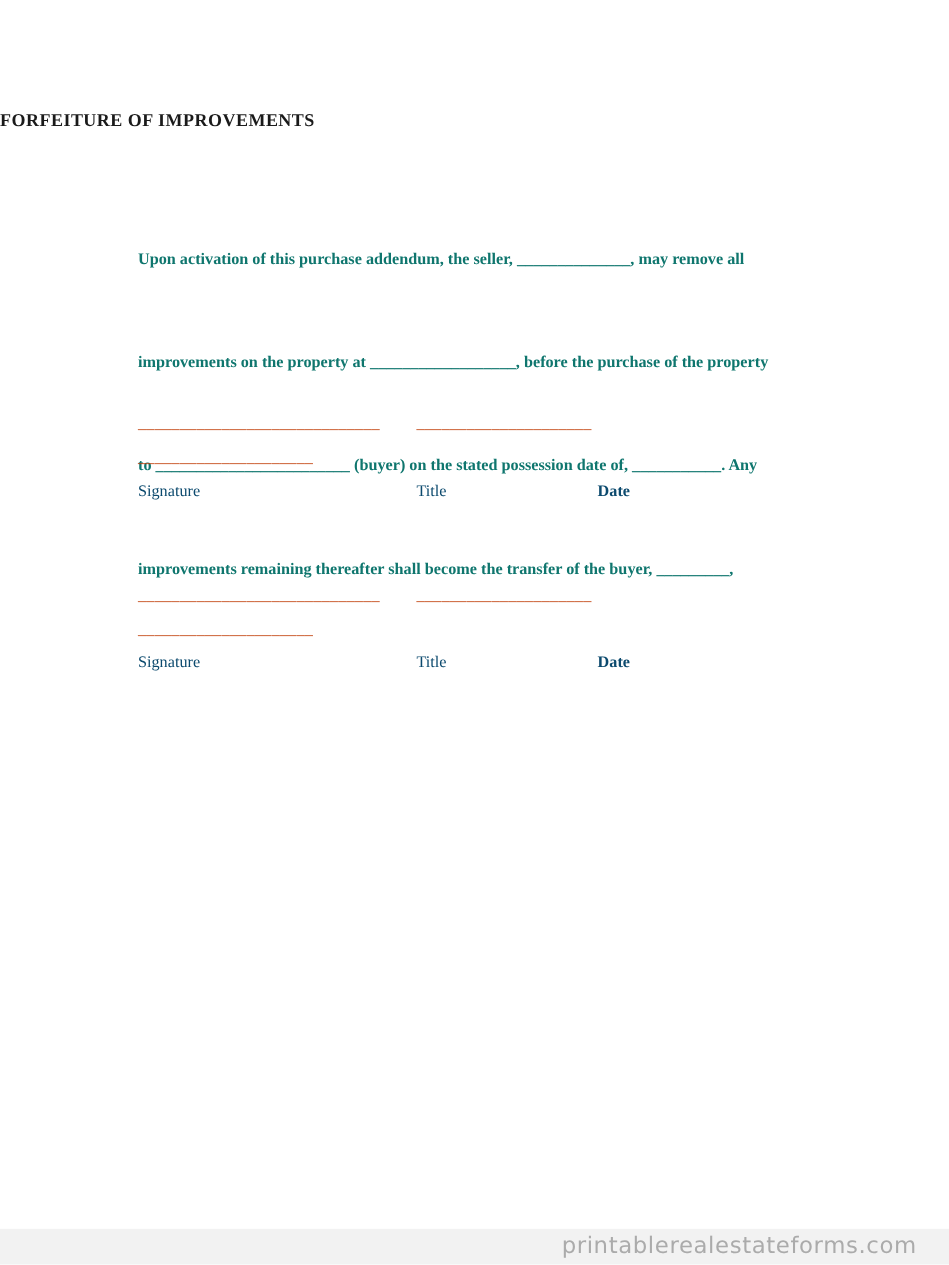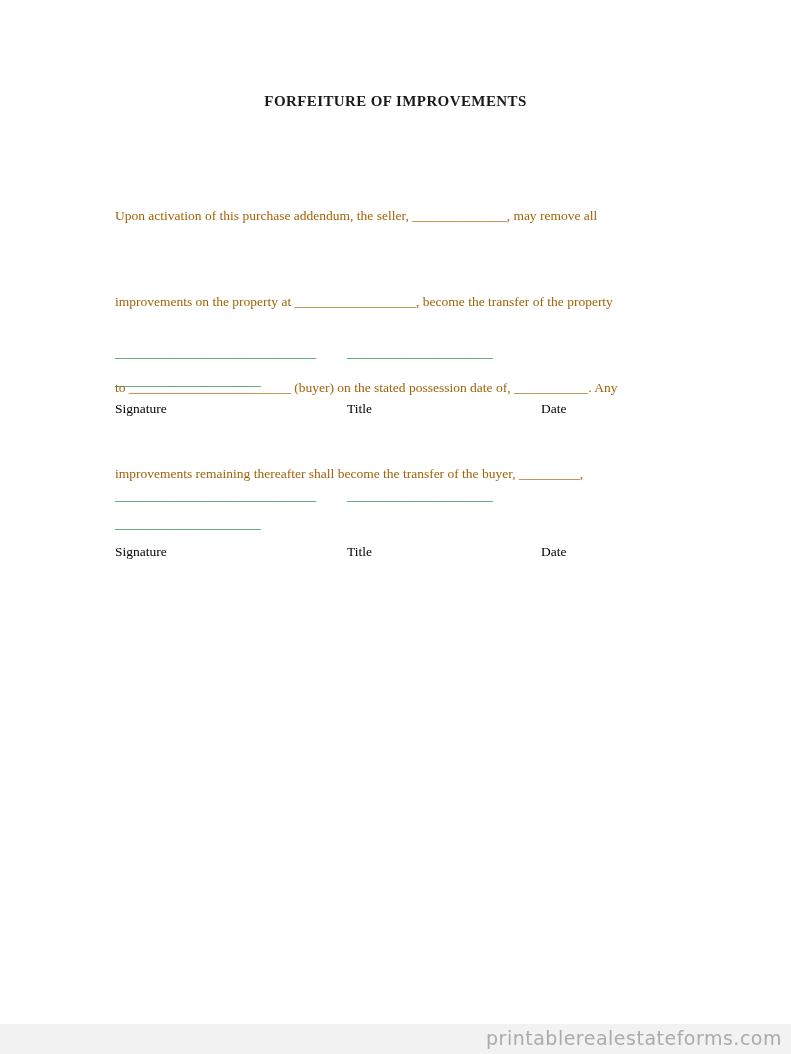--- a/index.html
+++ b/index.html
@@ -11,71 +11,71 @@
     overflow: hidden;
     font-family: "Liberation Serif", "DejaVu Serif", serif;
     color: #1f1f1f;
   }
   .doc-title {
     position: absolute;
     top: 93px;
     left: 0;
     right: 0;
     margin: 0;
-    text-align: center;
     font-size: 15px;
     font-weight: bold;
     letter-spacing: 0.4px;
     color: #1a1a1a;
   }
   .body-text {
     position: absolute;
     top: 145px;
     left: 115px;
     width: 600px;
     font-size: 13.5px;
     line-height: 28.6px;
     white-space: pre;
-    color: #a16207;
+    color: #0f766e;
+    font-weight: bold;
   }
   .sig-block { position: absolute; left: 115px; width: 560px; font-size: 13.5px; }
   .sig-block-1 { top: 345px; }
   .sig-block-2 { top: 488px; }
   .sig-row { position: relative; height: 28px; }
   .cell { position: absolute; top: 0; white-space: pre; }
   .c1 { left: 0; }
   .c2 { left: 232px; }
-  .c3 { left: 426px; }
-  .rule { color: #15803d; letter-spacing: 0.2px; }
-  .labels .cell { color: #000000; text-align: right; }
+  .c3 { left: 383px; font-weight: bold; }
+  .rule { color: #c2410c; letter-spacing: 0.2px; }
+  .labels .cell { color: #0c4a6e; text-align: right; }
   .footer-bar {
     position: absolute;
     left: 0;
     right: 0;
     bottom: 0;
     height: 30px;
     box-sizing: border-box;
     text-align: right;
-    padding-right: 9px;
+    padding-right: 27px;
     font-family: "DejaVu Sans", "Liberation Sans", sans-serif;
     font-size: 19px;
     line-height: 29px;
     letter-spacing: 0.5px;
   }
 </style>
 </head>
 <body>
 
 <div class="page">
 
   <h1 class="doc-title">FORFEITURE OF IMPROVEMENTS</h1>
 
   <div class="body-text">
     <div>Upon activation of this purchase addendum, the seller, ______________, may remove all</div>
-    <div>improvements on the property at __________________, become the transfer of the property</div>
+    <div>improvements on the property at __________________, before the purchase of the property</div>
     <div>to ________________________ (buyer) on the stated possession date of, ___________. Any</div>
     <div>improvements remaining thereafter shall become the transfer of the buyer, _________,</div>
   </div>
 
   <div class="sig-block sig-block-1">
     <div class="sig-row">
       <span class="cell c1 rule">_____________________________</span>
       <span class="cell c2 rule">_____________________</span>
     </div>
     <div class="sig-row">

